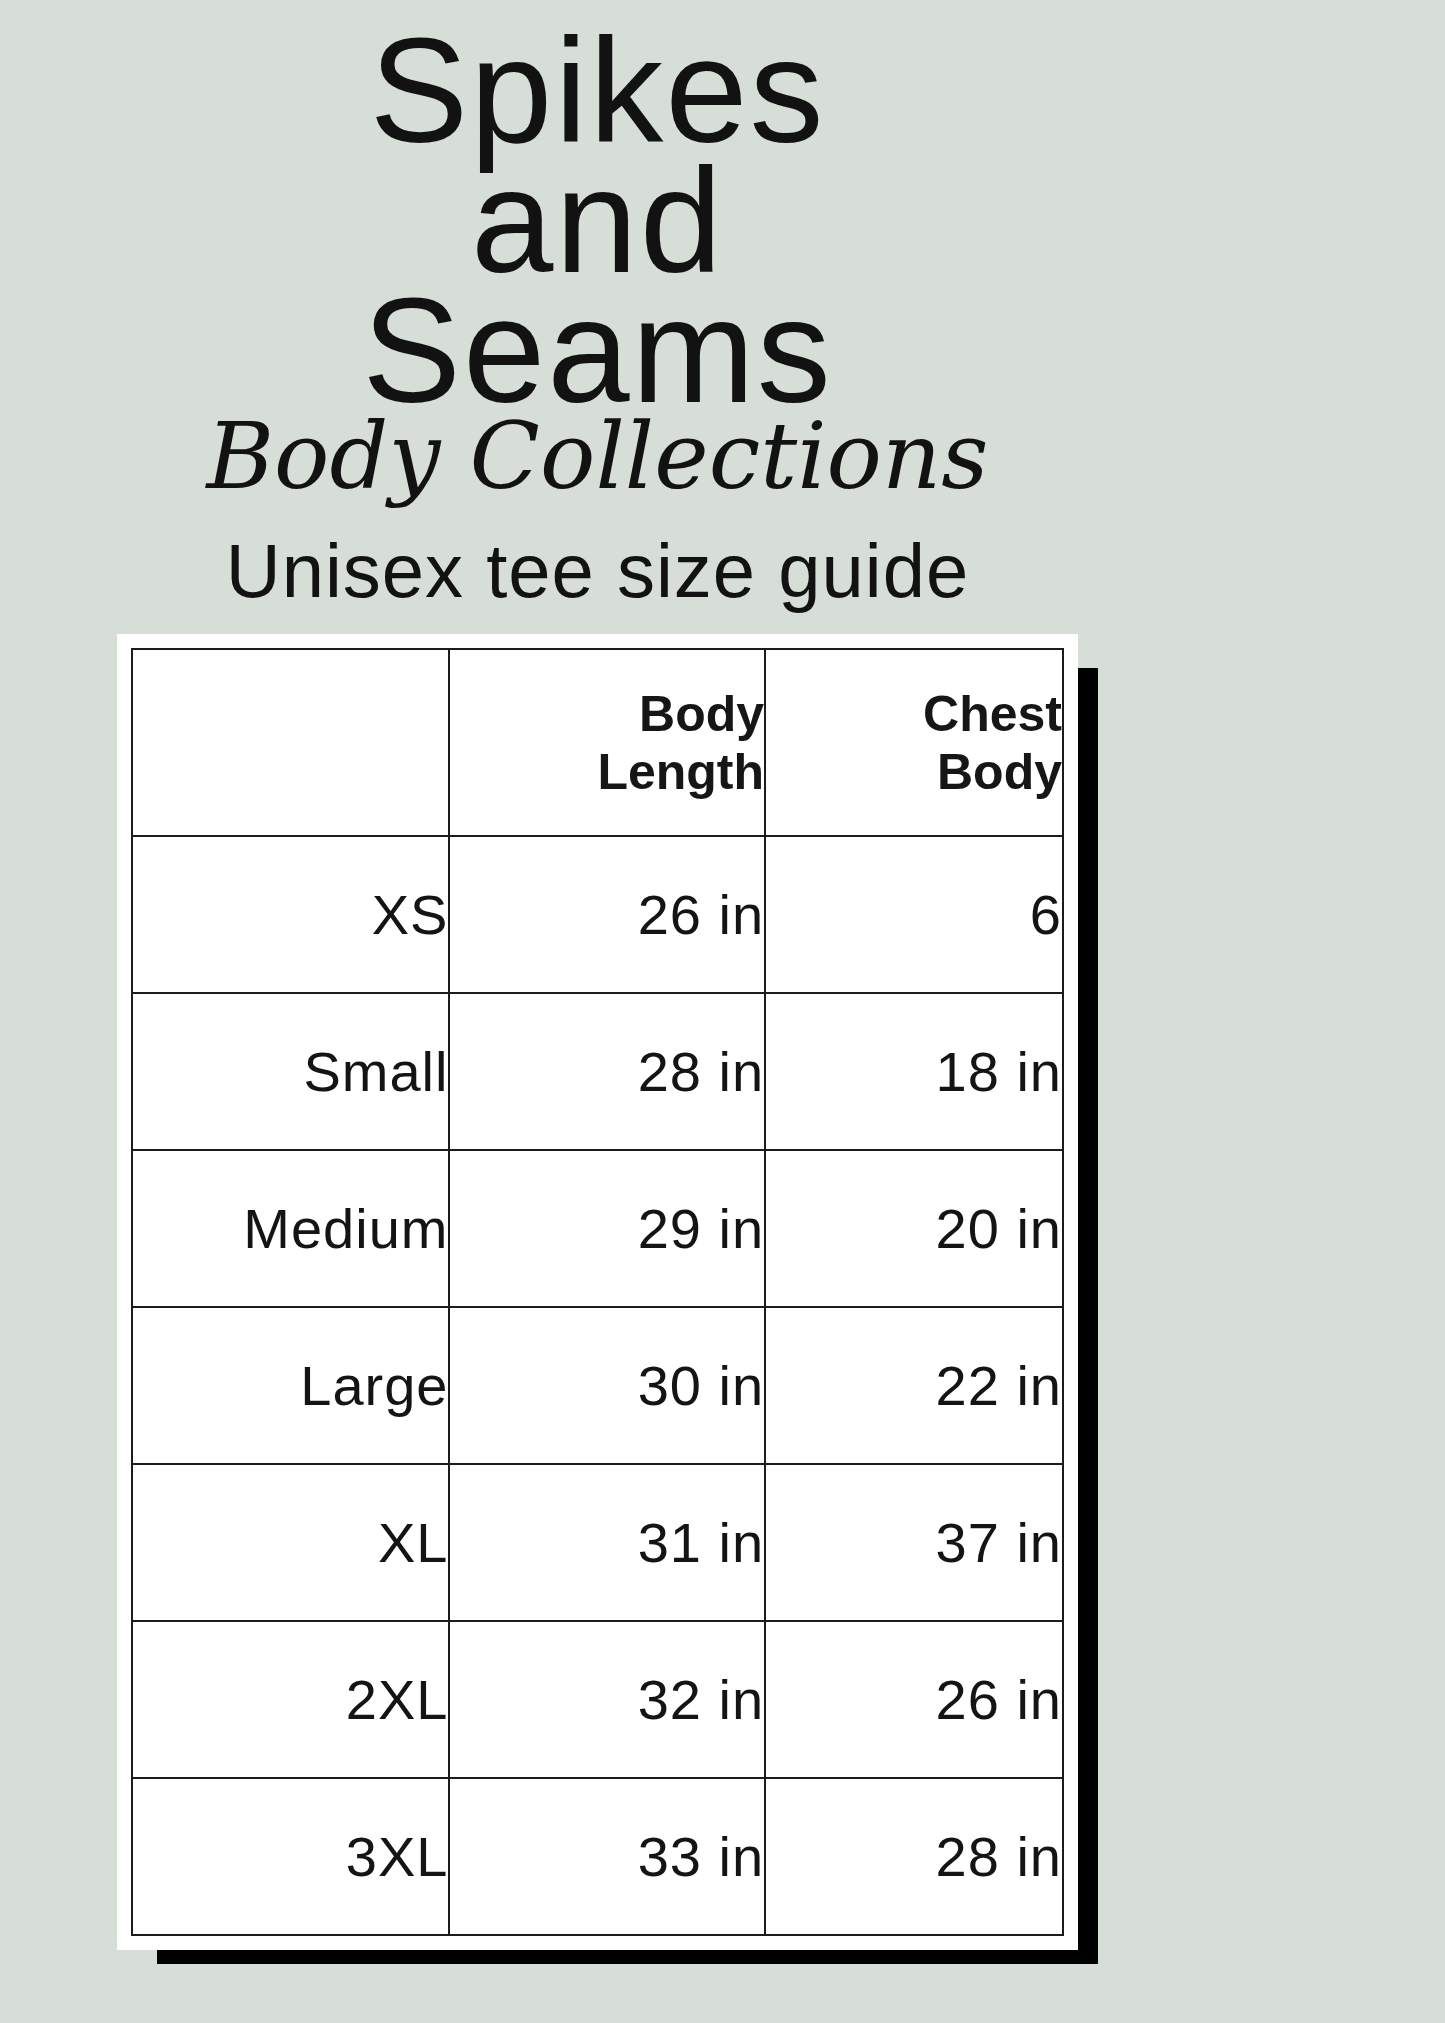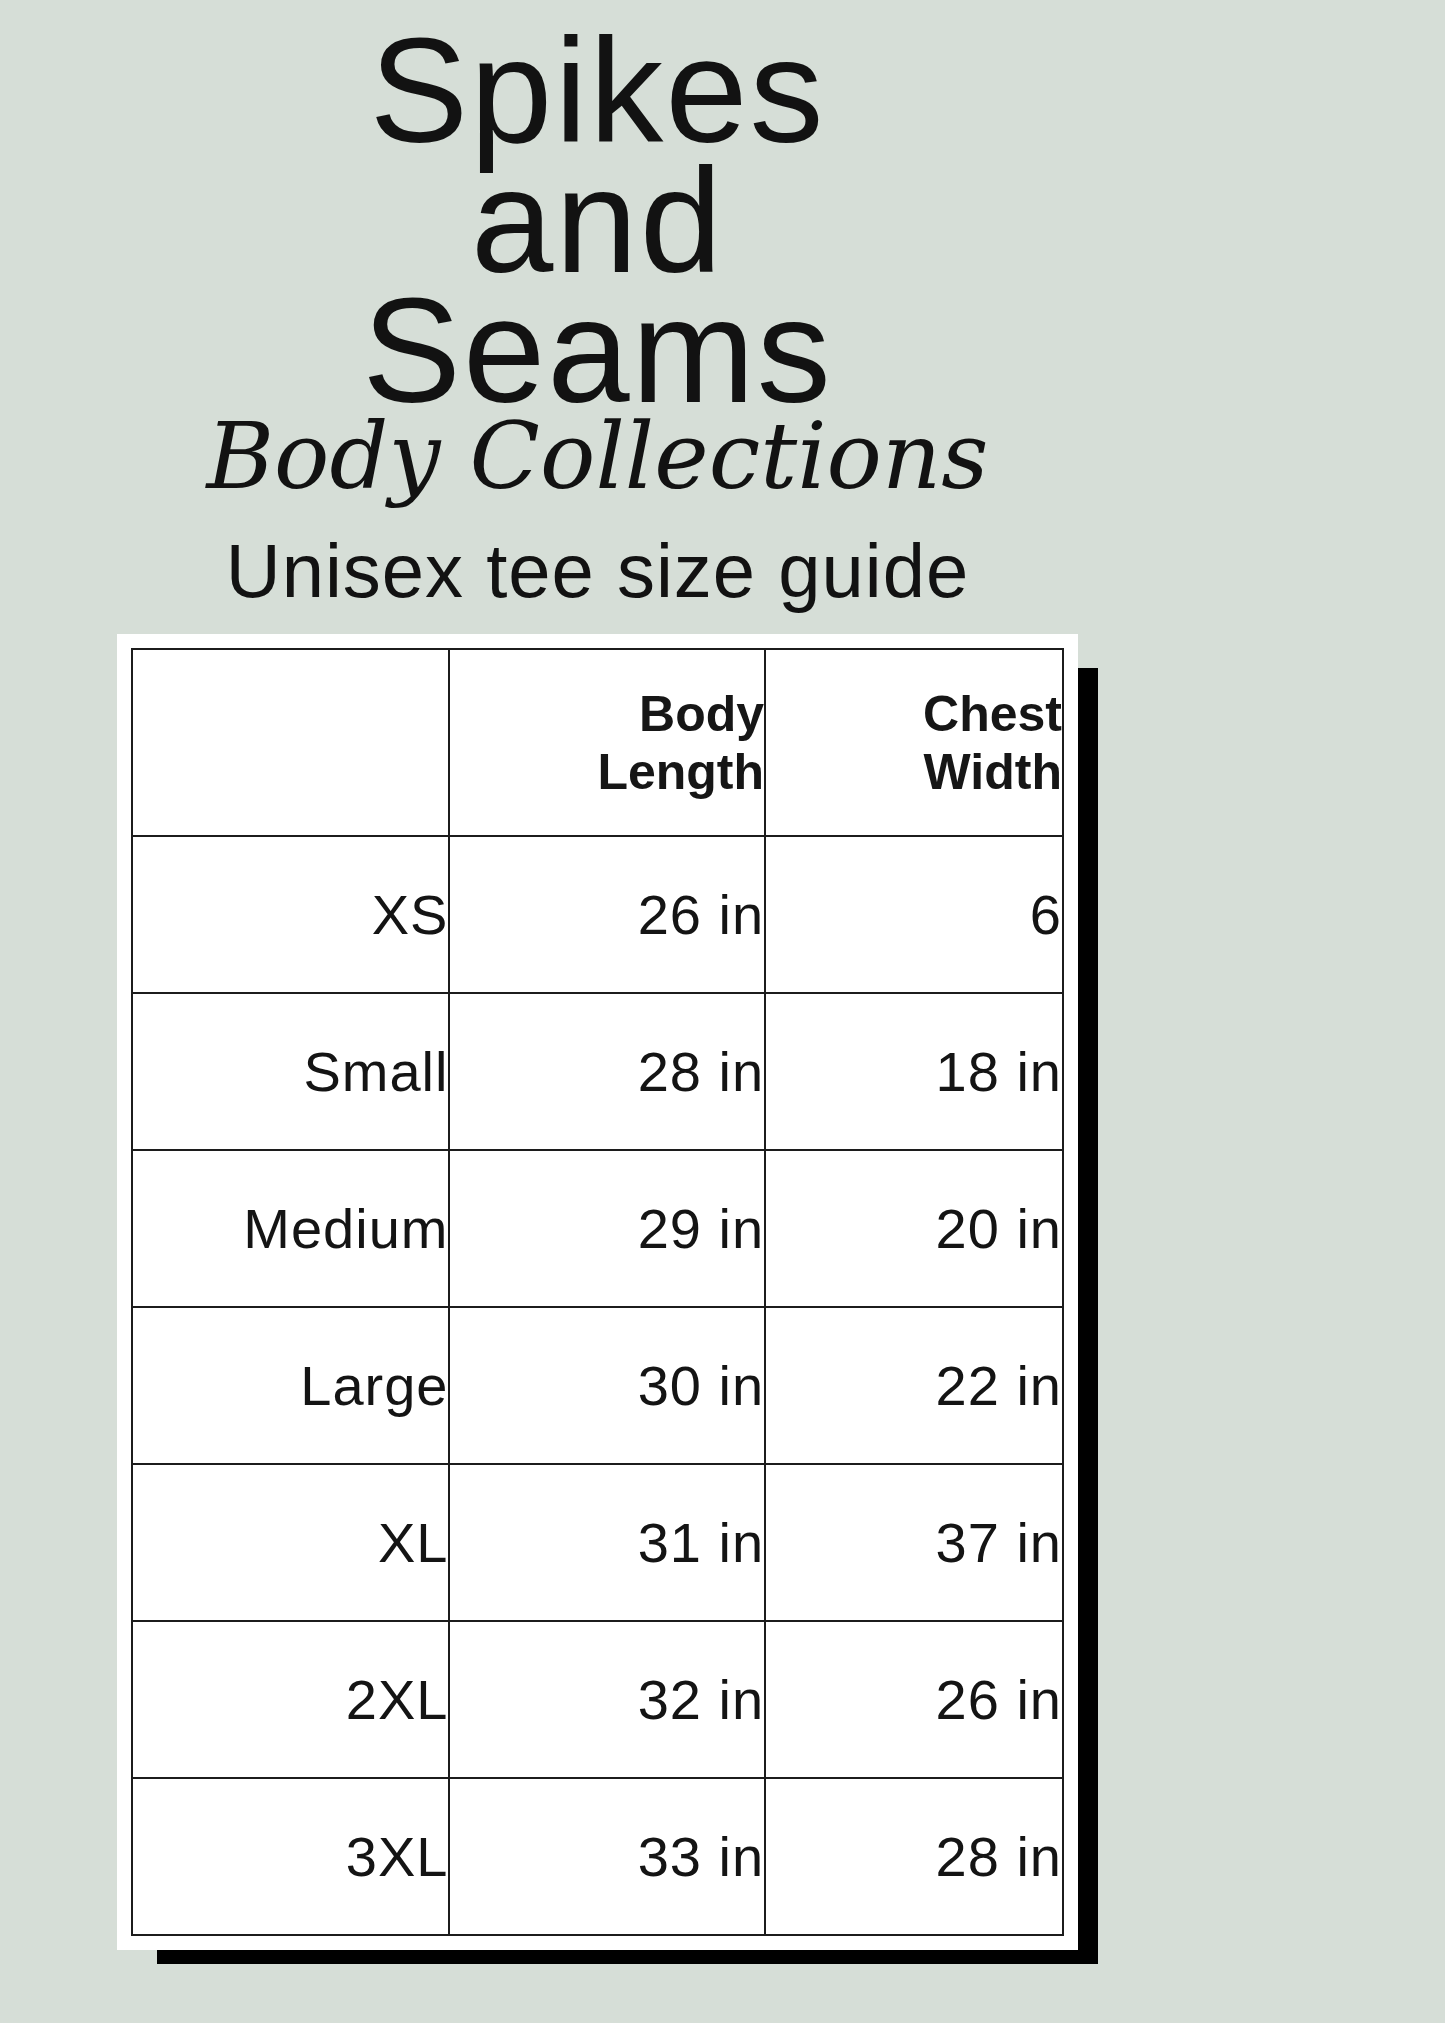--- a/index.html
+++ b/index.html
@@ -100,21 +100,21 @@
         <col style="width:34.1%">
         <col style="width:33.9%">
         <col style="width:32%">
       </colgroup>
       <thead>
         <tr>
           <th></th>
           <th>Body
 Length</th>
           <th>Chest
-Width</th>
+Body</th>
         </tr>
       </thead>
       <tbody>
         <tr>
           <td>XS</td>
           <td>26 in</td>
           <td>6</td>
         </tr>
         <tr>
           <td>Small</td>

